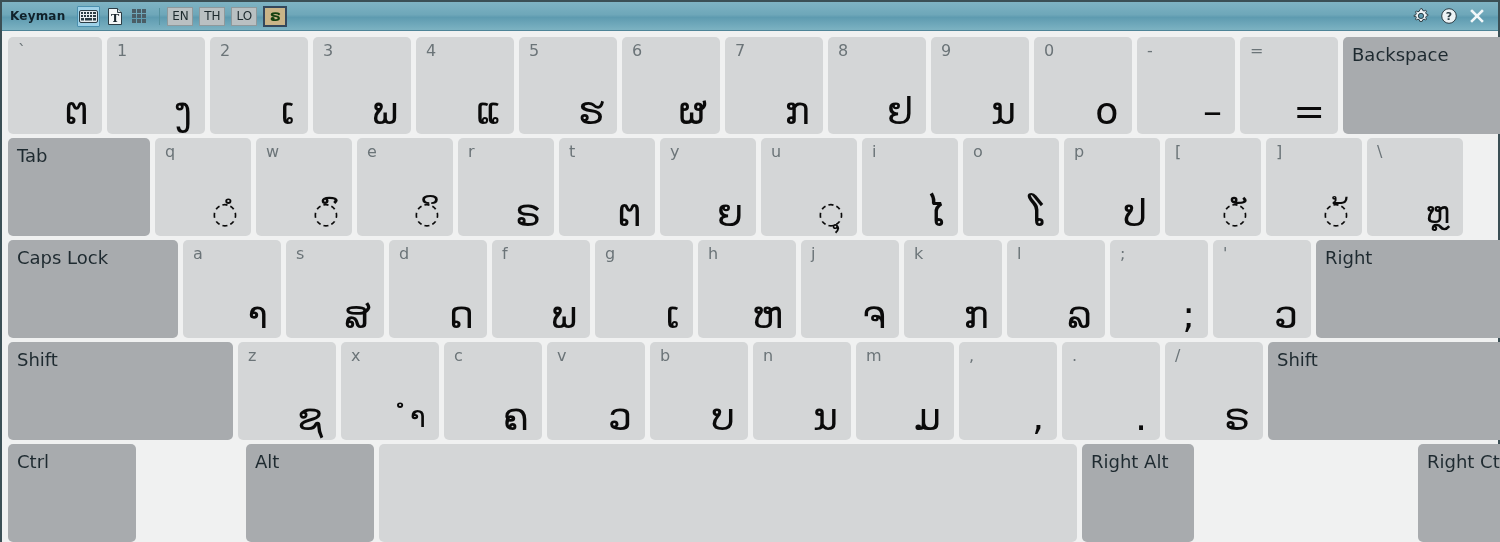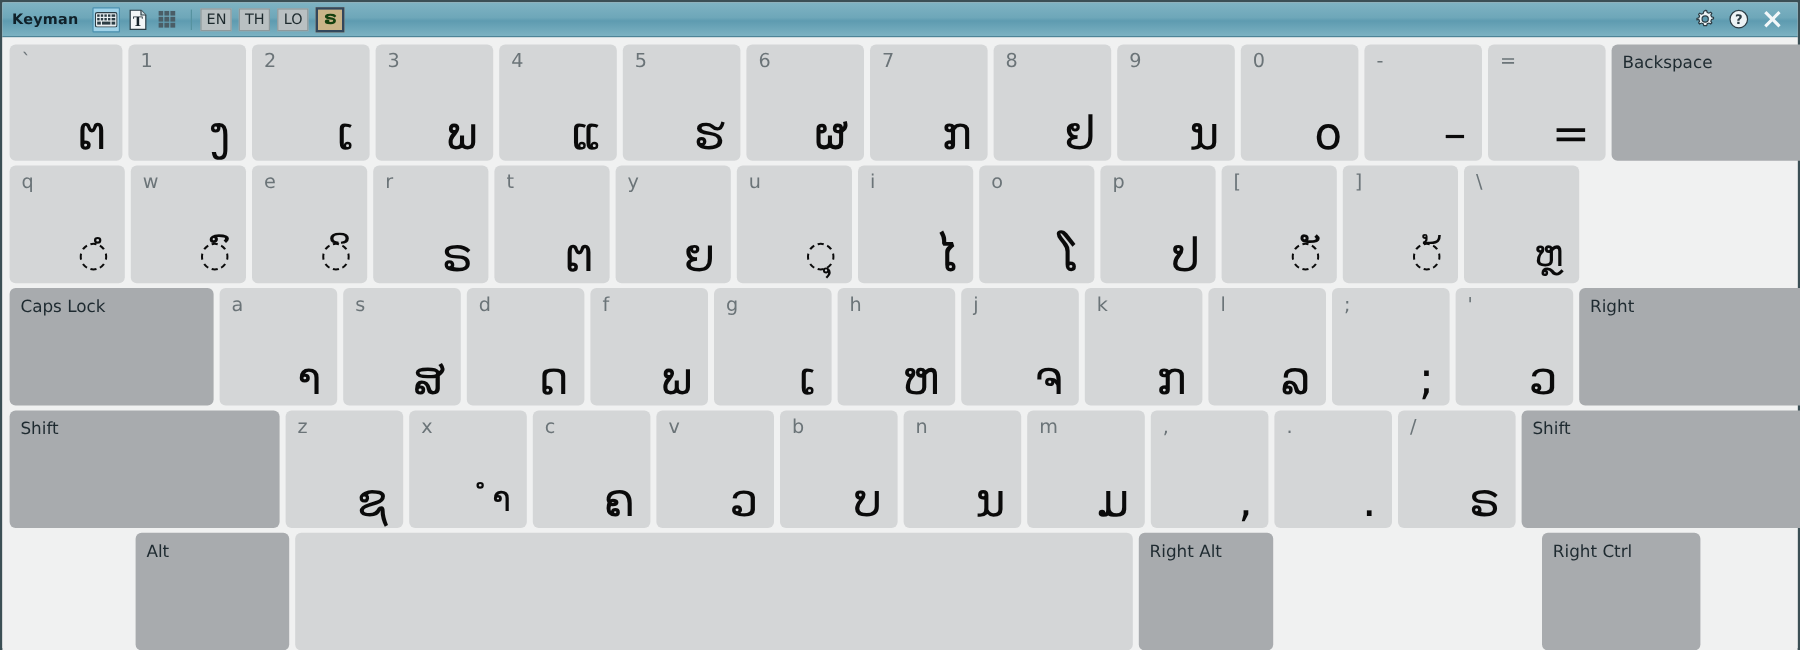--- a/index.html
+++ b/index.html
@@ -70,21 +70,21 @@
     background: #d4d6d7; border-radius: 5px;
     position: relative; flex: 0 0 auto;
     overflow: hidden;
   }
   .key.mod { background: #a8abae; }
   .key.blank { background: transparent; }
   .cap {
     position: absolute; left: 10px; top: 6px;
     font-size: 16px; color: #6b7478; line-height: 1;
   }
-  .key.mod .cap { color: #1e2a30; font-size: 14px; left: 9px; top: 9px; }
+  .key.mod .cap { color: #1e2a30; font-size: 18px; left: 9px; top: 9px; }
   .glyph {
     position: absolute; right: 13px; bottom: 4px;
     font-size: 38px; line-height: 1; color: #0a0a0a;
     font-family: "DejaVu Sans", "Liberation Sans", sans-serif;
     white-space: nowrap;
   }
   .glyph.sm { font-size: 30px; bottom: 8px; }
 </style>
 </head>
 <body>
@@ -224,20 +224,23 @@
         </div>
         <div class="key" style="width: 98px;">
           <span class="cap">=</span>
           <span class="glyph">=</span>
         </div>
         <div class="key mod" style="width: 168px;">
           <span class="cap">Backspace</span>
         </div>
       </div>
       <div class="krow">
+        <div class="key mod" style="width: 142px;">
+          <span class="cap">Tab</span>
+        </div>
         <div class="key" style="width: 96px;">
           <span class="cap">q</span>
           <span class="glyph sm">◌ໍ</span>
         </div>
         <div class="key" style="width: 96px;">
           <span class="cap">w</span>
           <span class="glyph sm">◌ົ</span>
         </div>
         <div class="key" style="width: 96px;">
           <span class="cap">e</span>
@@ -378,20 +381,23 @@
         </div>
         <div class="key" style="width: 98px;">
           <span class="cap">/</span>
           <span class="glyph">ຣ</span>
         </div>
         <div class="key mod" style="width: 253px;">
           <span class="cap">Shift</span>
         </div>
       </div>
       <div class="krow">
+        <div class="key mod" style="width: 128px;">
+          <span class="cap">Ctrl</span>
+        </div>
         <div class="key blank" style="width: 100px;"></div>
         <div class="key mod" style="width: 128px;">
           <span class="cap">Alt</span>
         </div>
         <div class="key" style="width: 698px;"></div>
         <div class="key mod" style="width: 112px;">
           <span class="cap">Right Alt</span>
         </div>
         <div class="key blank" style="width: 214px;"></div>
         <div class="key mod" style="width: 132px;">

